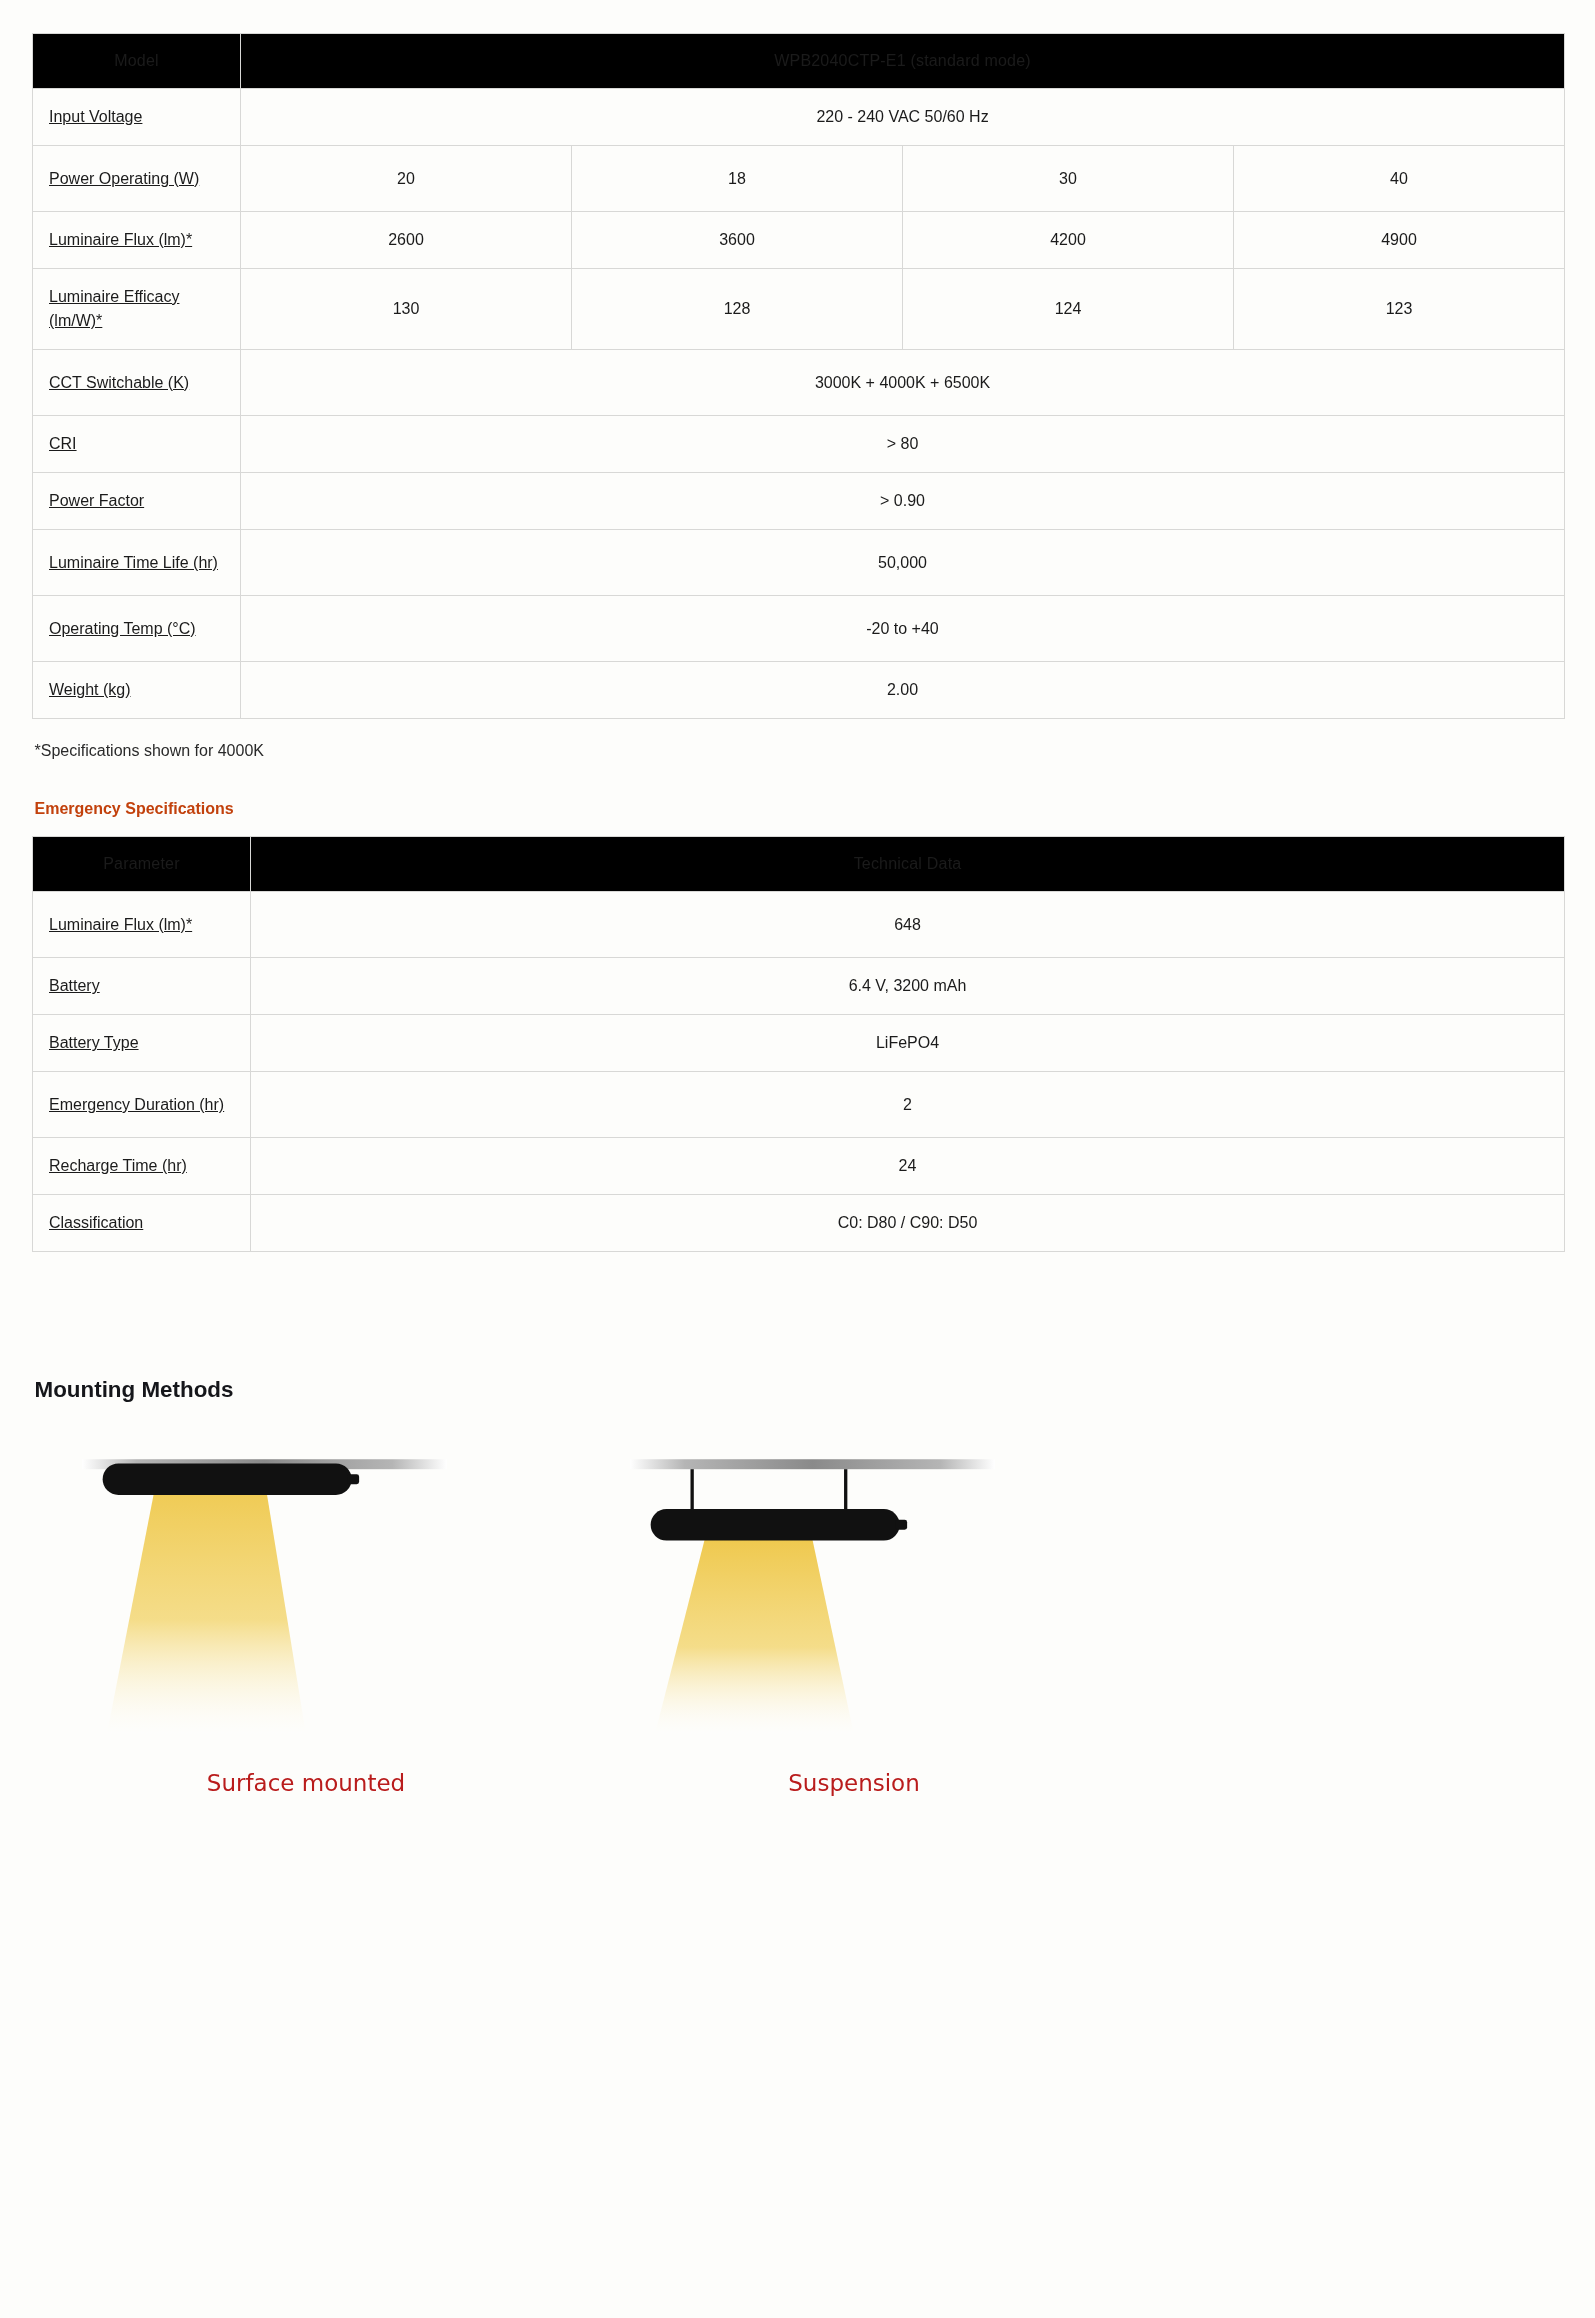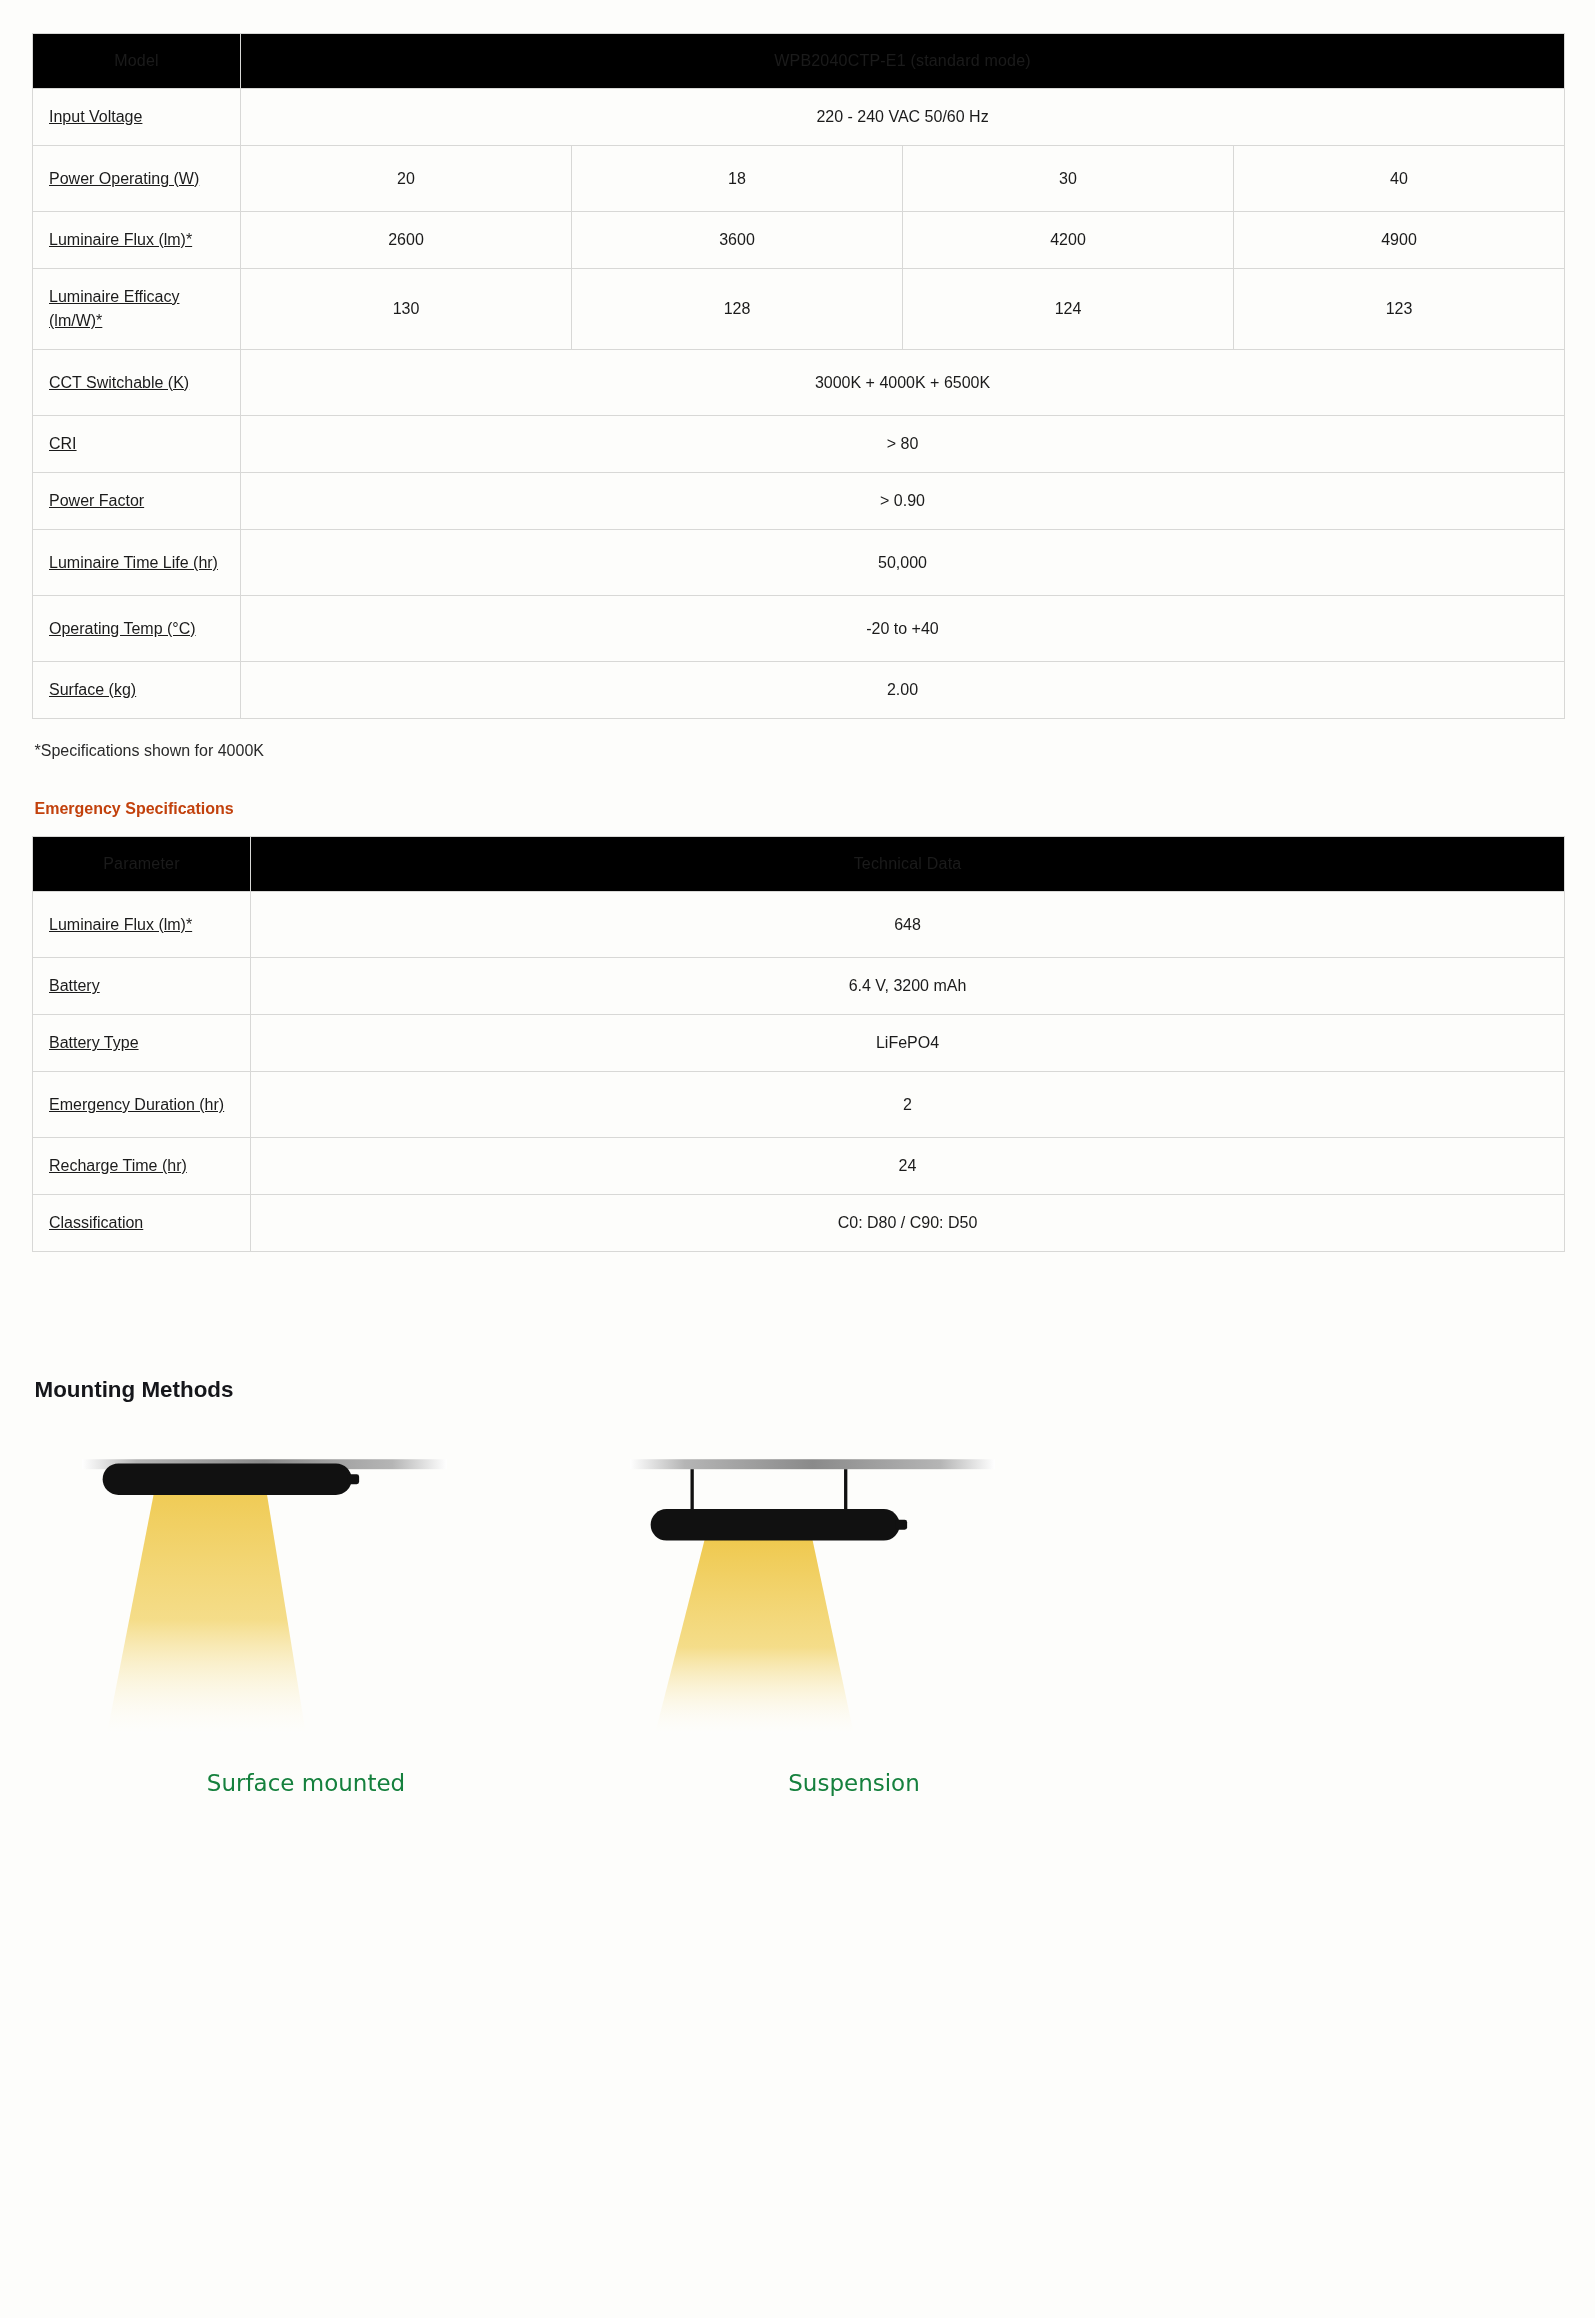--- a/index.html
+++ b/index.html
@@ -115,21 +115,21 @@
     width: 548px;
     position: relative;
     height: 366px;
   }
   .mount-caption {
     position: absolute;
     bottom: 6.6px;
     width: 100%;
     text-align: center;
     font-size: 23px;
-    color: #15803d;
+    color: #b91c1c;
     font-family: "DejaVu Sans", sans-serif;
   }
   .mount-svg { display: block; margin: 0 auto; }
 </style>
 </head>
 <body>
 
 <div class="page">
 
 
@@ -195,21 +195,21 @@
         <td class="label-cell h-80">Luminaire Time Life (hr)</td>
         <td class="val-cell h-80" colspan="4">50,000</td>
       </tr>
 
       <tr>
         <td class="label-cell h-80">Operating Temp (°C)</td>
         <td class="val-cell h-80" colspan="4">-20 to +40</td>
       </tr>
 
       <tr>
-        <td class="label-cell h-66">Surface (kg)</td>
+        <td class="label-cell h-66">Weight (kg)</td>
         <td class="val-cell h-66" colspan="4">2.00</td>
       </tr>
     </tbody>
   </table>
 
   <div class="footnote">*Specifications shown for 4000K</div>
 
   <div class="sub-head">Emergency Specifications</div>
 
   <table class="spec">

